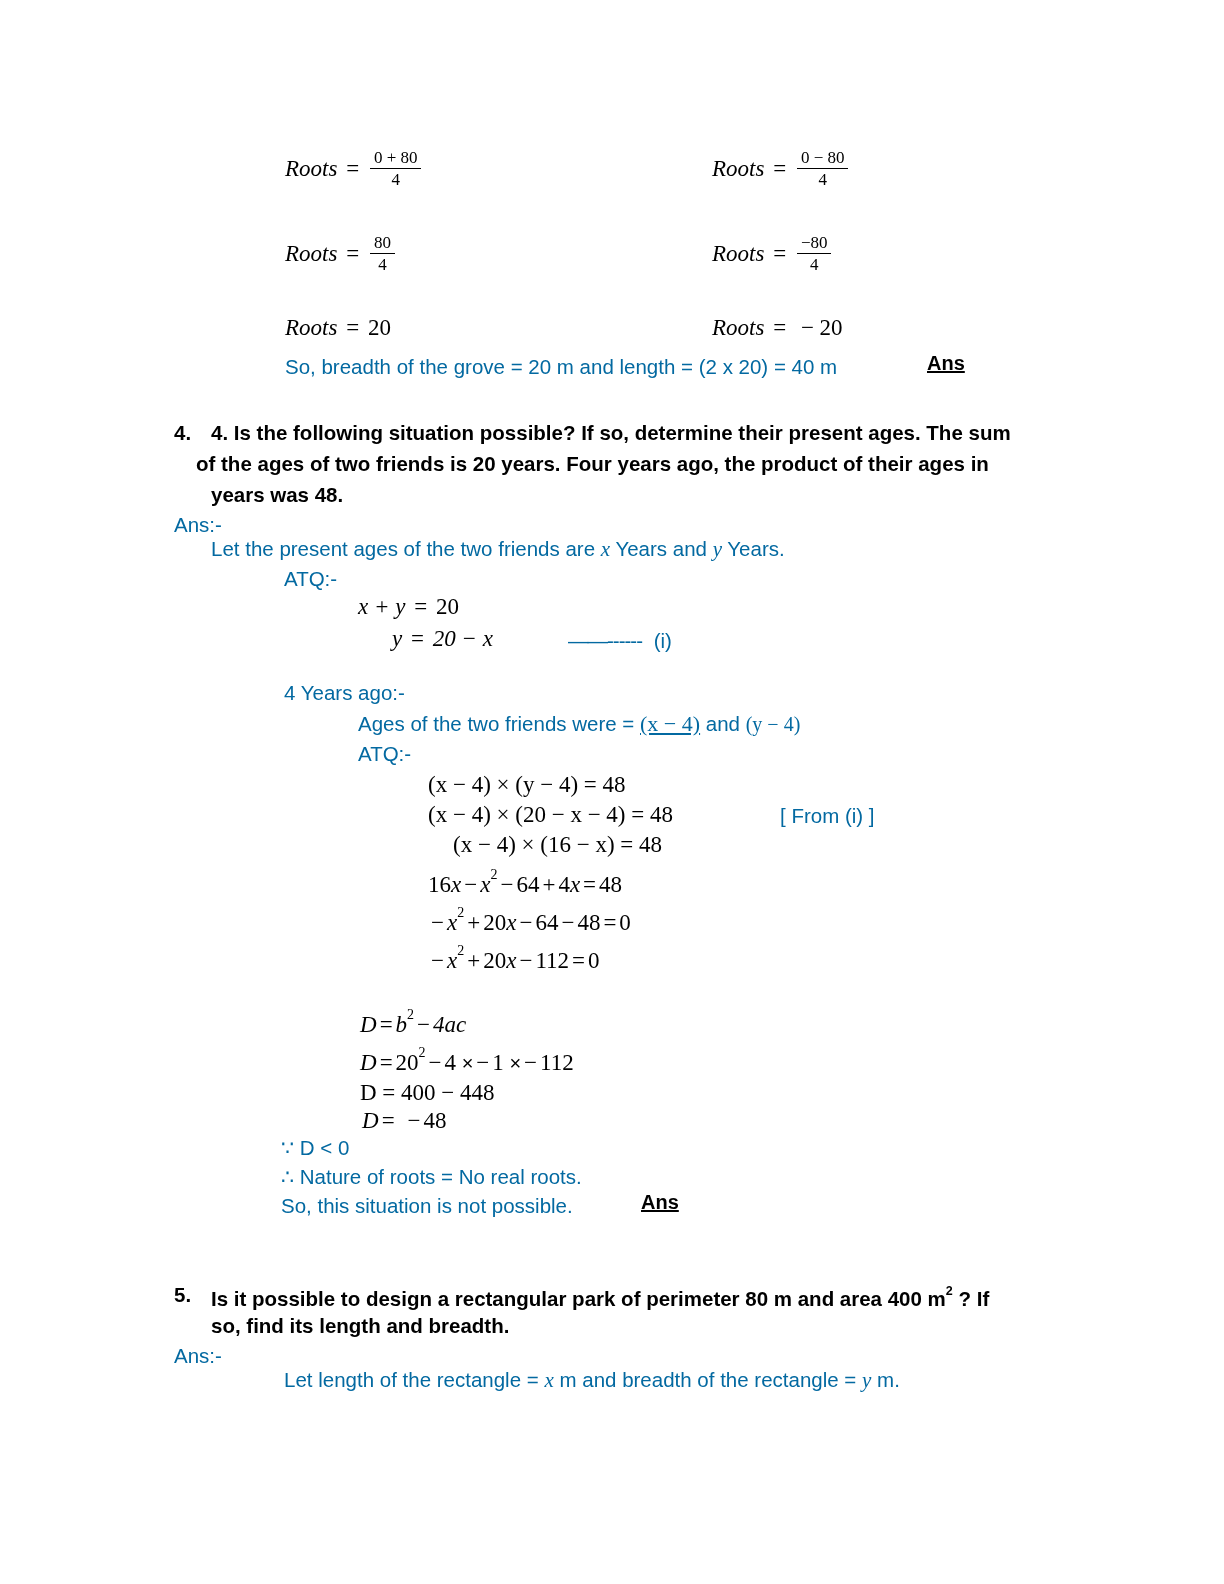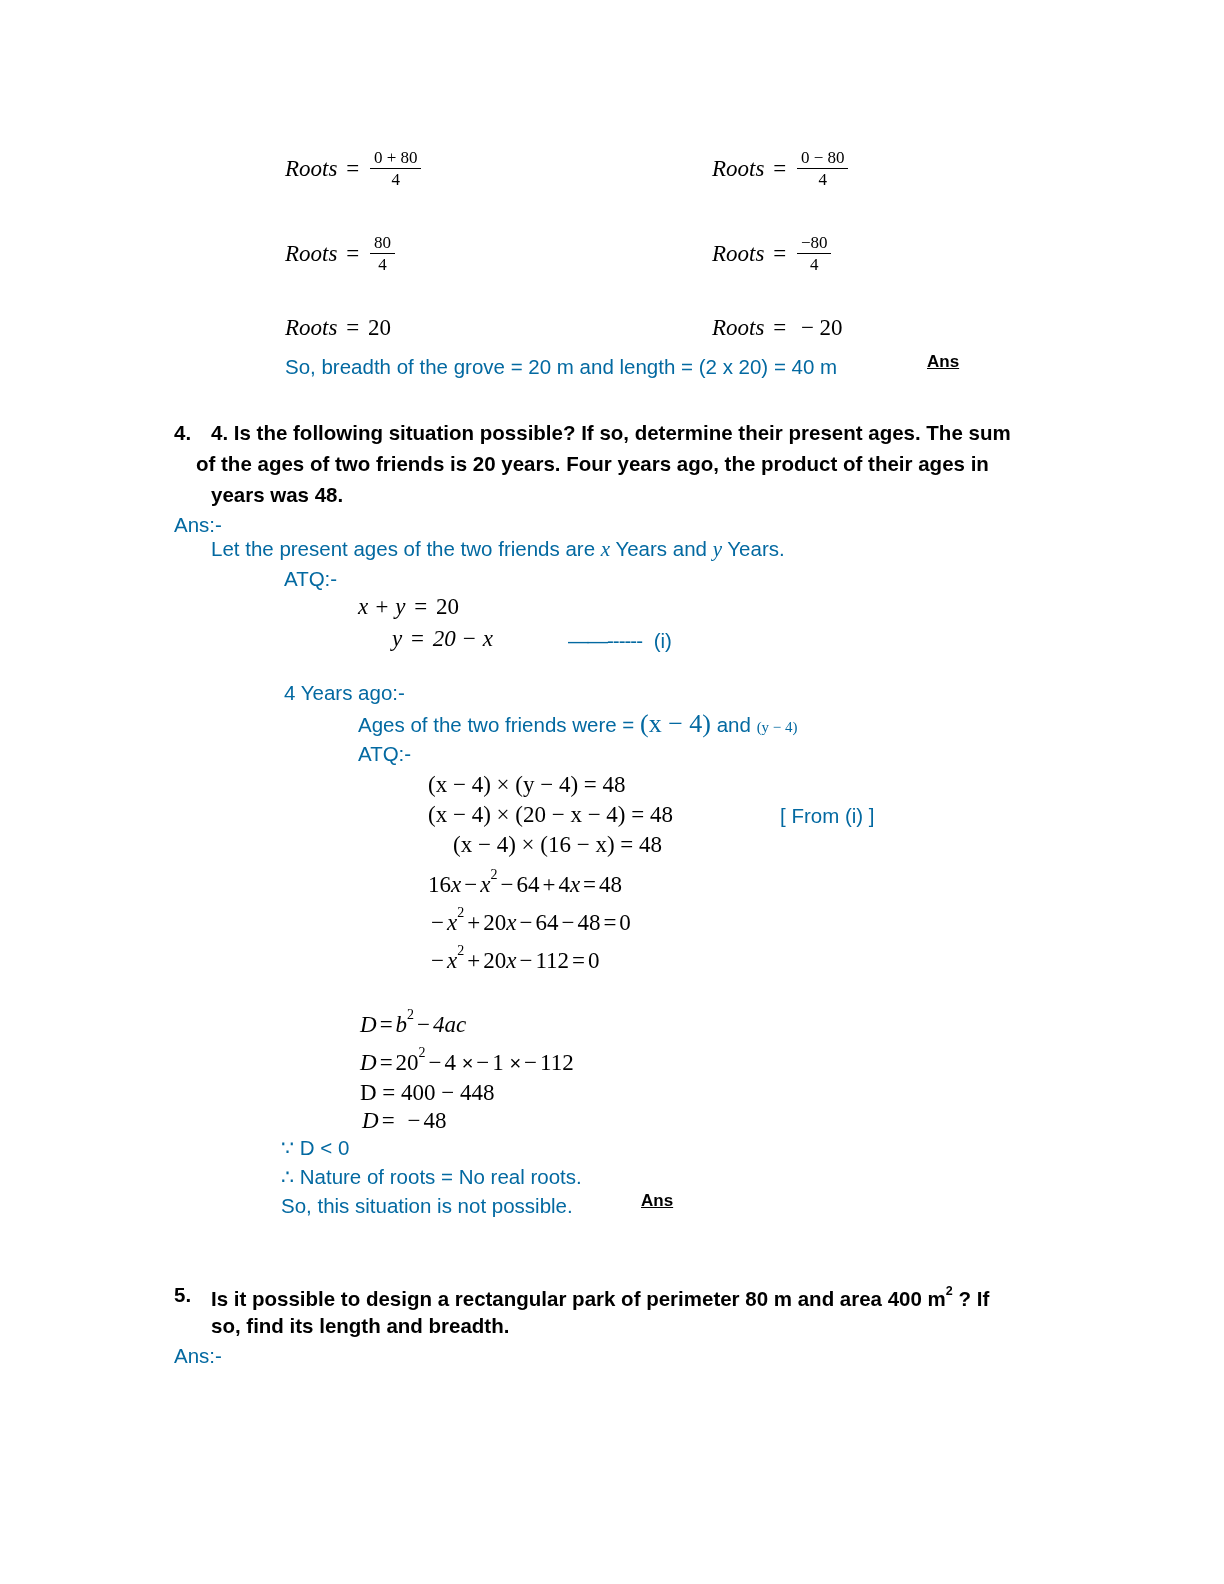--- a/index.html
+++ b/index.html
@@ -104,21 +104,21 @@
     font-family: "Liberation Sans", sans-serif;
     font-weight: bold;
     font-size: 20.5px;
     line-height: 31px;
   }
 
   .ansmark {
     position: absolute;
     font-family: "Liberation Sans", sans-serif;
     font-weight: bold;
-    font-size: 17px;
+    font-size: 20px;
     text-decoration: underline;
     white-space: nowrap;
   }
 
   .dashline {
     font-family: "Liberation Sans", sans-serif;
     font-size: 20.5px;
     letter-spacing: -1px;
   }
 </style>
@@ -204,21 +204,21 @@
     <span class="mi">20 − x</span>
   </div>
   <div class="txt" style="left:568px; top:626px;">
     <span class="dashline">——------</span>
     <span style="margin-left:6px;">(i)</span>
   </div>
 
   <div class="txt" style="left:284px; top:678px;">4 Years ago:-</div>
 
   <div class="txt" style="left:358px; top:709px;">
-    <span>Ages of the two friends were = </span><span class="mi" style="font-family:'Liberation Serif',serif; font-size:26px; font-style:normal;">(x − 4)</span><span> and </span><span class="mi" style="font-family:'Liberation Serif',serif; font-size:15px; font-style:normal;">(y − 4)</span>
+    <span>Ages of the two friends were = </span><span class="mi" style="font-family:'Liberation Serif',serif; font-size:22px; font-style:normal;text-decoration:underline;">(x − 4)</span><span> and </span><span class="mi" style="font-family:'Liberation Serif',serif; font-size:20px; font-style:normal;">(y − 4)</span>
   </div>
 
   <div class="txt" style="left:358px; top:739px;">ATQ:-</div>
 
   <div class="math" style="left:428px; top:770px;">(x − 4) × (y − 4) = 48</div>
 
   <div class="math" style="left:428px; top:800px;">(x − 4) × (20 − x − 4) = 48</div>
   <div class="txt" style="left:780px; top:801px;">[ From (i) ]</div>
 
   <div class="math" style="left:453px; top:830px;">(x − 4) × (16 − x) = 48</div>
@@ -256,14 +256,17 @@
 
   <div class="qnum" style="left:174px; top:1279px;">5.</div>
 
   <div class="qbody" style="left:211px; top:1279px;">
     <span>Is it possible to design a rectangular park of perimeter 80 m and area 400 m</span><span class="sup-s">2</span><span> ? If</span>
   </div>
   <div class="qbody" style="left:211px; top:1310px;">so, find its length and breadth.</div>
 
   <div class="txt" style="left:174px; top:1341px;">Ans:-</div>
 
+  <div class="txt" style="left:284px; top:1365px;">
+    <span>Let length of the rectangle = </span><span class="mi" style="font-size:21px;">x</span><span> m and breadth of the rectangle = </span><span class="mi" style="font-size:21px;">y</span><span> m.</span>
+  </div>
 
 </div>
 
 </body></html>

